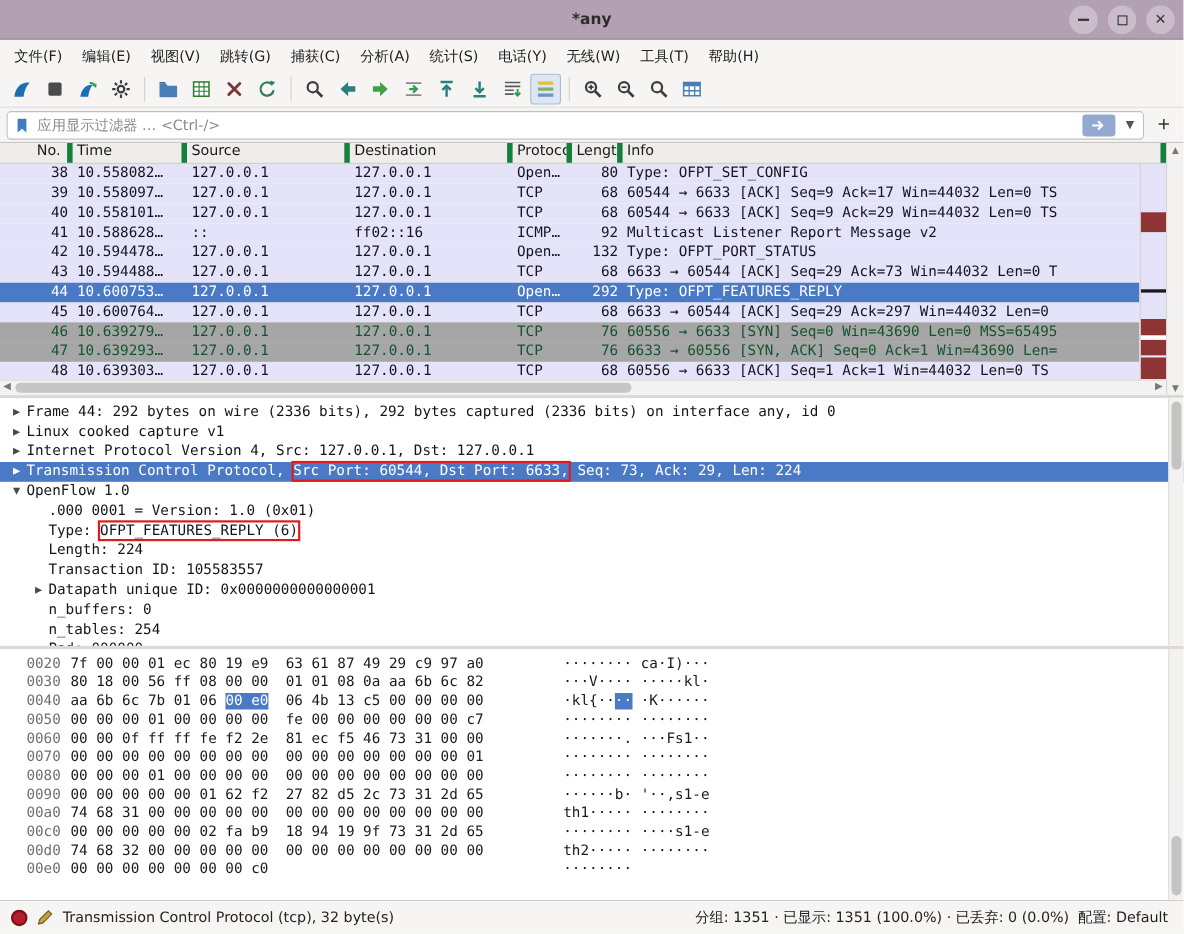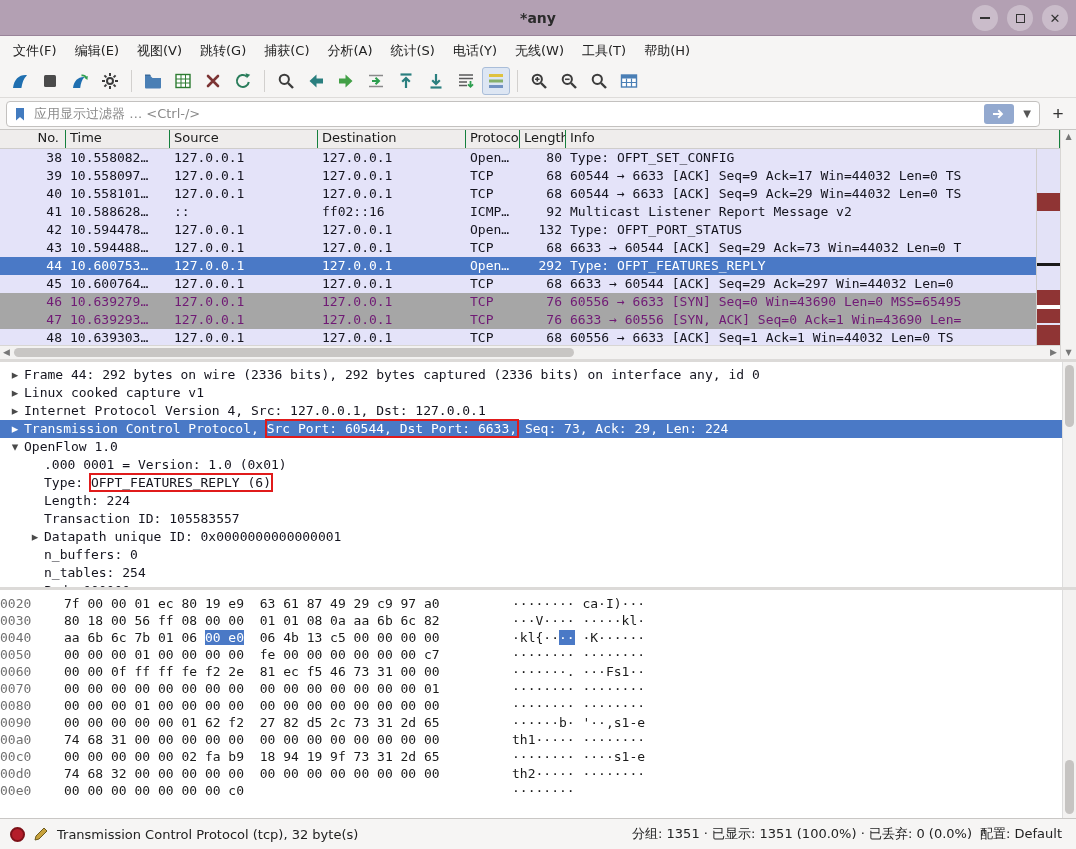--- a/index.html
+++ b/index.html
@@ -34,35 +34,35 @@
   .fplaceholder{flex:1;font-size:13px;color:#8a8a8a;white-space:nowrap;overflow:hidden}
   .fapply{width:30px;height:20px;background:#93a9cf;border-radius:3px;display:flex;align-items:center;justify-content:center}
   .fapply svg{width:20px;height:12px;display:block}
   .fchev{font-size:10px;color:#555;padding:0 3px}
   .fadd{width:24px;height:24px;border:none;background:transparent;font-size:19px;color:#333;display:flex;align-items:center;justify-content:center}
 
   
   .packetlist{flex:0 0 229px;display:flex;background:#fff;overflow:hidden}
   .pl-main{width:1060px;flex:0 0 1060px;display:flex;flex-direction:column}
   .phead{flex:0 0 19px;display:flex;background:#efedec;border-bottom:1px solid #cfcdcb;font-size:13px;color:#1a1a1a}
-  .hcell{border-right:1px solid #15803d;padding:0 4px;overflow:hidden;white-space:nowrap}
+  .hcell{border-right:5px solid #15803d;padding:0 4px;overflow:hidden;white-space:nowrap}
   .c-no{width:66px;flex:0 0 66px;text-align:right;padding-right:6px}
   .c-time{width:104px;flex:0 0 104px}
   .c-src{width:148px;flex:0 0 148px}
   .c-dst{width:148px;flex:0 0 148px}
   .c-proto{width:54px;flex:0 0 54px}
   .c-len{width:46px;flex:0 0 46px;text-align:right;padding-right:6px}
   .c-info{flex:1 1 auto;min-width:0}
   .pl-body{flex:1 1 auto;display:flex;overflow:hidden}
   .prows{width:1036px;flex:0 0 1036px;overflow:hidden;font:13px "DejaVu Sans Mono",monospace;color:#14141e}
   .prow{height:18px;line-height:18px;display:flex;white-space:nowrap}
   .prow .cell{padding:0 4px;overflow:hidden}
   .prow.tcp{background:#e4e3f9}
   .prow.selected{background:#4a79c6;color:#fff}
-  .prow.gray{background:#a6a6a6;color:#701a75}
+  .prow.gray{background:#a6a6a6;color:#14532d}
   .minimap{width:24px;flex:0 0 24px;position:relative;background:#e3e2f7;border-left:1px solid #cfcdcb;overflow:hidden}
   .mm{position:absolute;left:0;right:0}
   .hscroll{flex:0 0 14px;background:#f3f2f1;border-top:1px solid #d8d6d4;position:relative}
   .hs-thumb{position:absolute;left:14px;top:2px;height:9px;width:560px;background:#c8c6c4;border-radius:5px}
   .hs-arrow{position:absolute;top:1px;font-size:9px;color:#777}
   .hs-left{left:3px}.hs-right{right:3px}
   .vscroll{width:16px;flex:0 0 16px;background:#f3f2f1;border-left:1px solid #d8d6d4;position:relative}
   .vs-up{position:absolute;top:2px;left:0;right:0;text-align:center;font-size:8px;color:#777}
   .vs-down{position:absolute;bottom:2px;left:0;right:0;text-align:center;font-size:8px;color:#777}
 
@@ -74,21 +74,21 @@
   .dline.sel{background:#4a79c6;color:#fff}
   .exp{display:inline-block;width:18px;font-family:"DejaVu Sans",sans-serif;color:#4a4a4a;text-align:center}
   .dline.sel .exp{color:#fff}
   .redbox{outline:2px solid #e01b1b;outline-offset:0}
   .dscroll{position:absolute;top:0;right:0;bottom:0;width:14px;background:#f3f2f1;border-left:1px solid #ddd}
   .dthumb{position:absolute;top:3px;left:2px;width:9px;height:62px;background:#c6c4c2;border-radius:5px}
 
   
   .hexpane{flex:0 0 228px;background:#fff;position:relative;overflow:hidden;font:13px "DejaVu Sans Mono",monospace;color:#1a1a1a;padding-top:5px}
   .hexrow{height:17px;line-height:17px;white-space:pre}
-  .off{display:inline-block;width:52px;padding-left:0;color:#707070}
+  .off{display:inline-block;width:52px;padding-left:24px;color:#707070}
   .hx{display:inline-block;width:448px;margin-left:12px}
   .hsel{background:#4a79c6;color:#fff}
   .xscroll{position:absolute;top:0;right:0;bottom:0;width:14px;background:#f3f2f1;border-left:1px solid #ddd}
   .xthumb{position:absolute;bottom:4px;left:2px;width:9px;height:54px;background:#c6c4c2;border-radius:5px}
 
   
   .statusbar{flex:0 0 31px;background:#f6f5f4;border-top:1px solid #c9c7c5;display:flex;align-items:center;padding:0 10px;gap:8px;font-size:13px;color:#222}
   .expert{width:15px;height:15px;border-radius:50%;background:#b51d2a;border:2px solid #7d1118}
   .note svg{width:16px;height:16px;display:block}
   .spacer{flex:1}

